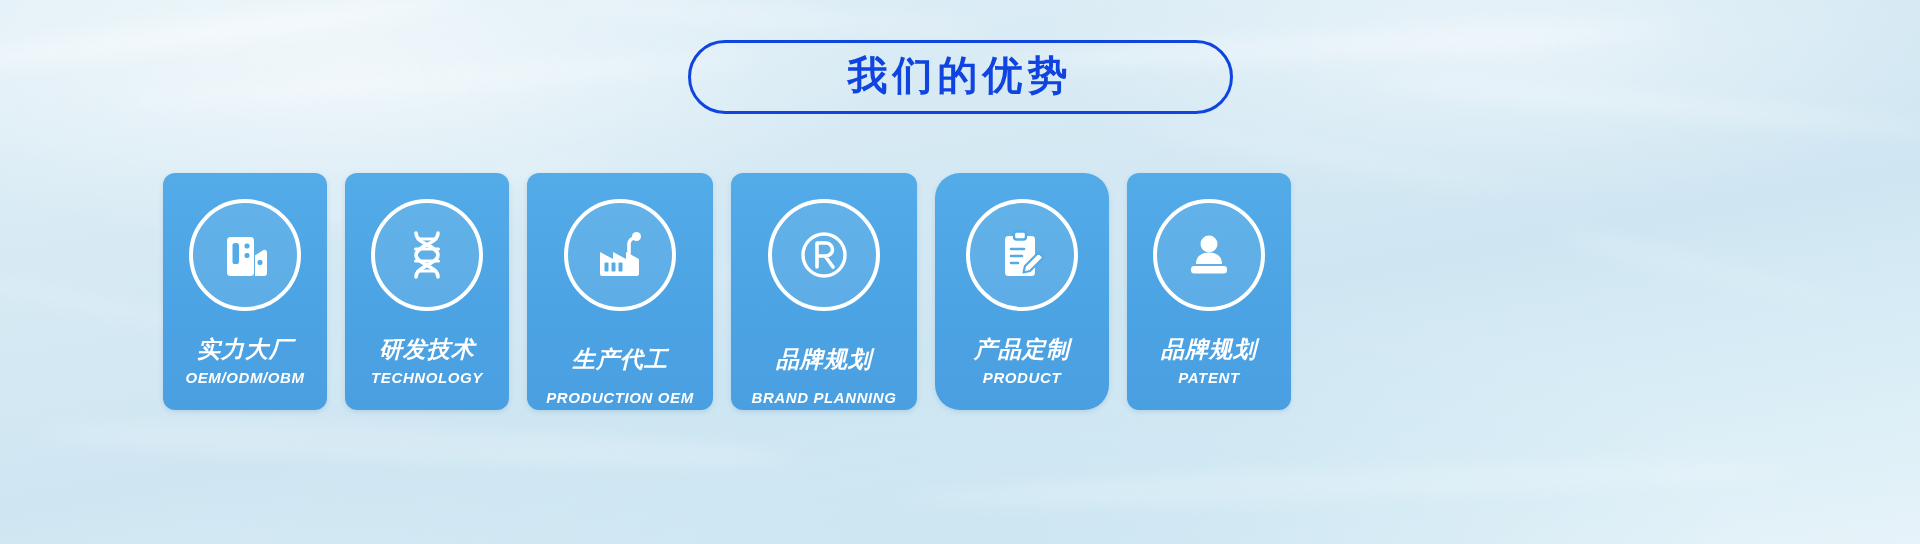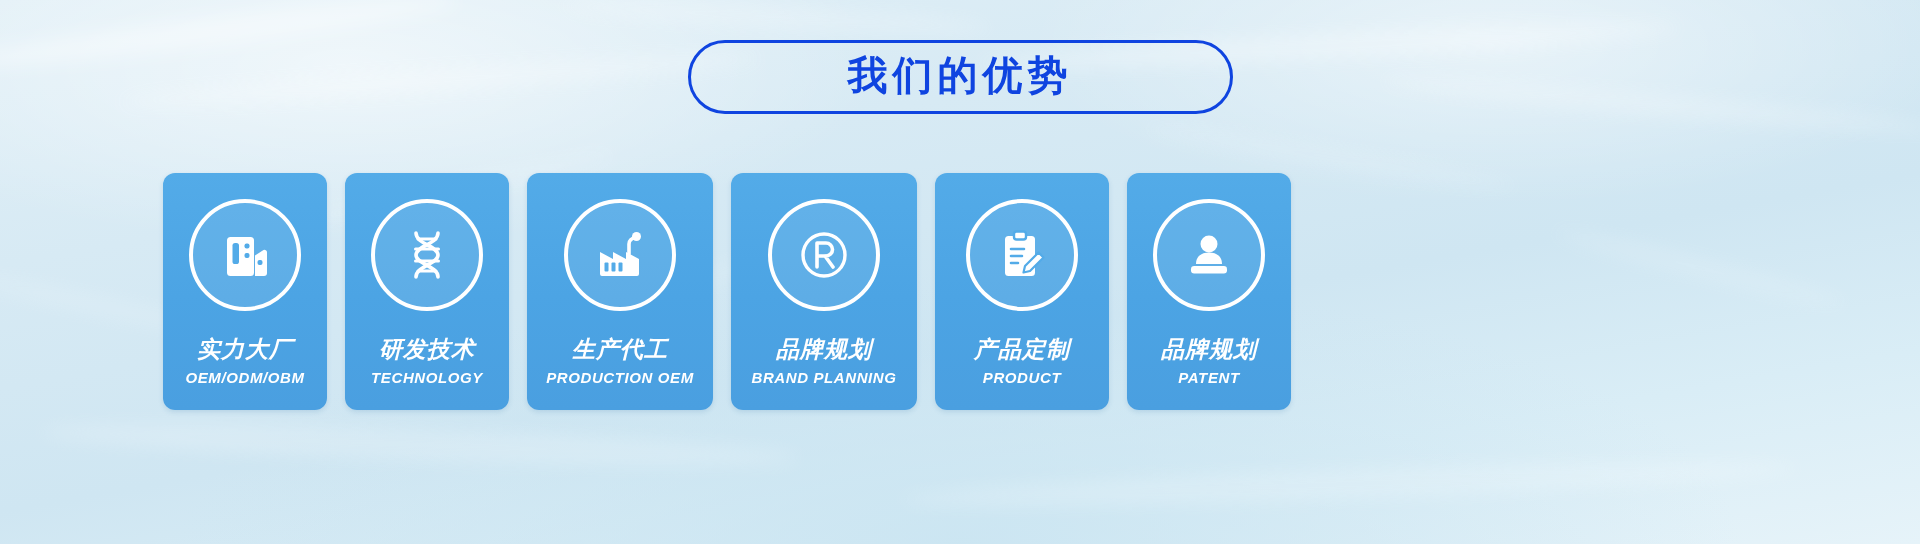--- a/index.html
+++ b/index.html
@@ -95,22 +95,22 @@
     border-radius: 12px;
     background: linear-gradient(180deg, #53abe8 0%, #4ca4e4 52%, #4a9fe0 100%);
     box-shadow: 0 2px 5px rgba(60,120,170,0.18);
     display: flex;
     flex-direction: column;
     align-items: center;
     box-sizing: border-box;
     padding-top: 26px;
     font-style: italic;
   }
-  .card.wide  { width: 174px; }
-  .card.wide2 { width: 186px; }
+  .card.wide  { width: 174px; border-radius: 25px; }
+  .card.wide2 { width: 186px; gap: 10px; }
 
   .icon-circle {
     width: 112px;
     height: 112px;
     border-radius: 50%;
     border: 4px solid #ffffff;
     background: rgba(255,255,255,0.10);
     display: flex;
     align-items: center;
     justify-content: center;

